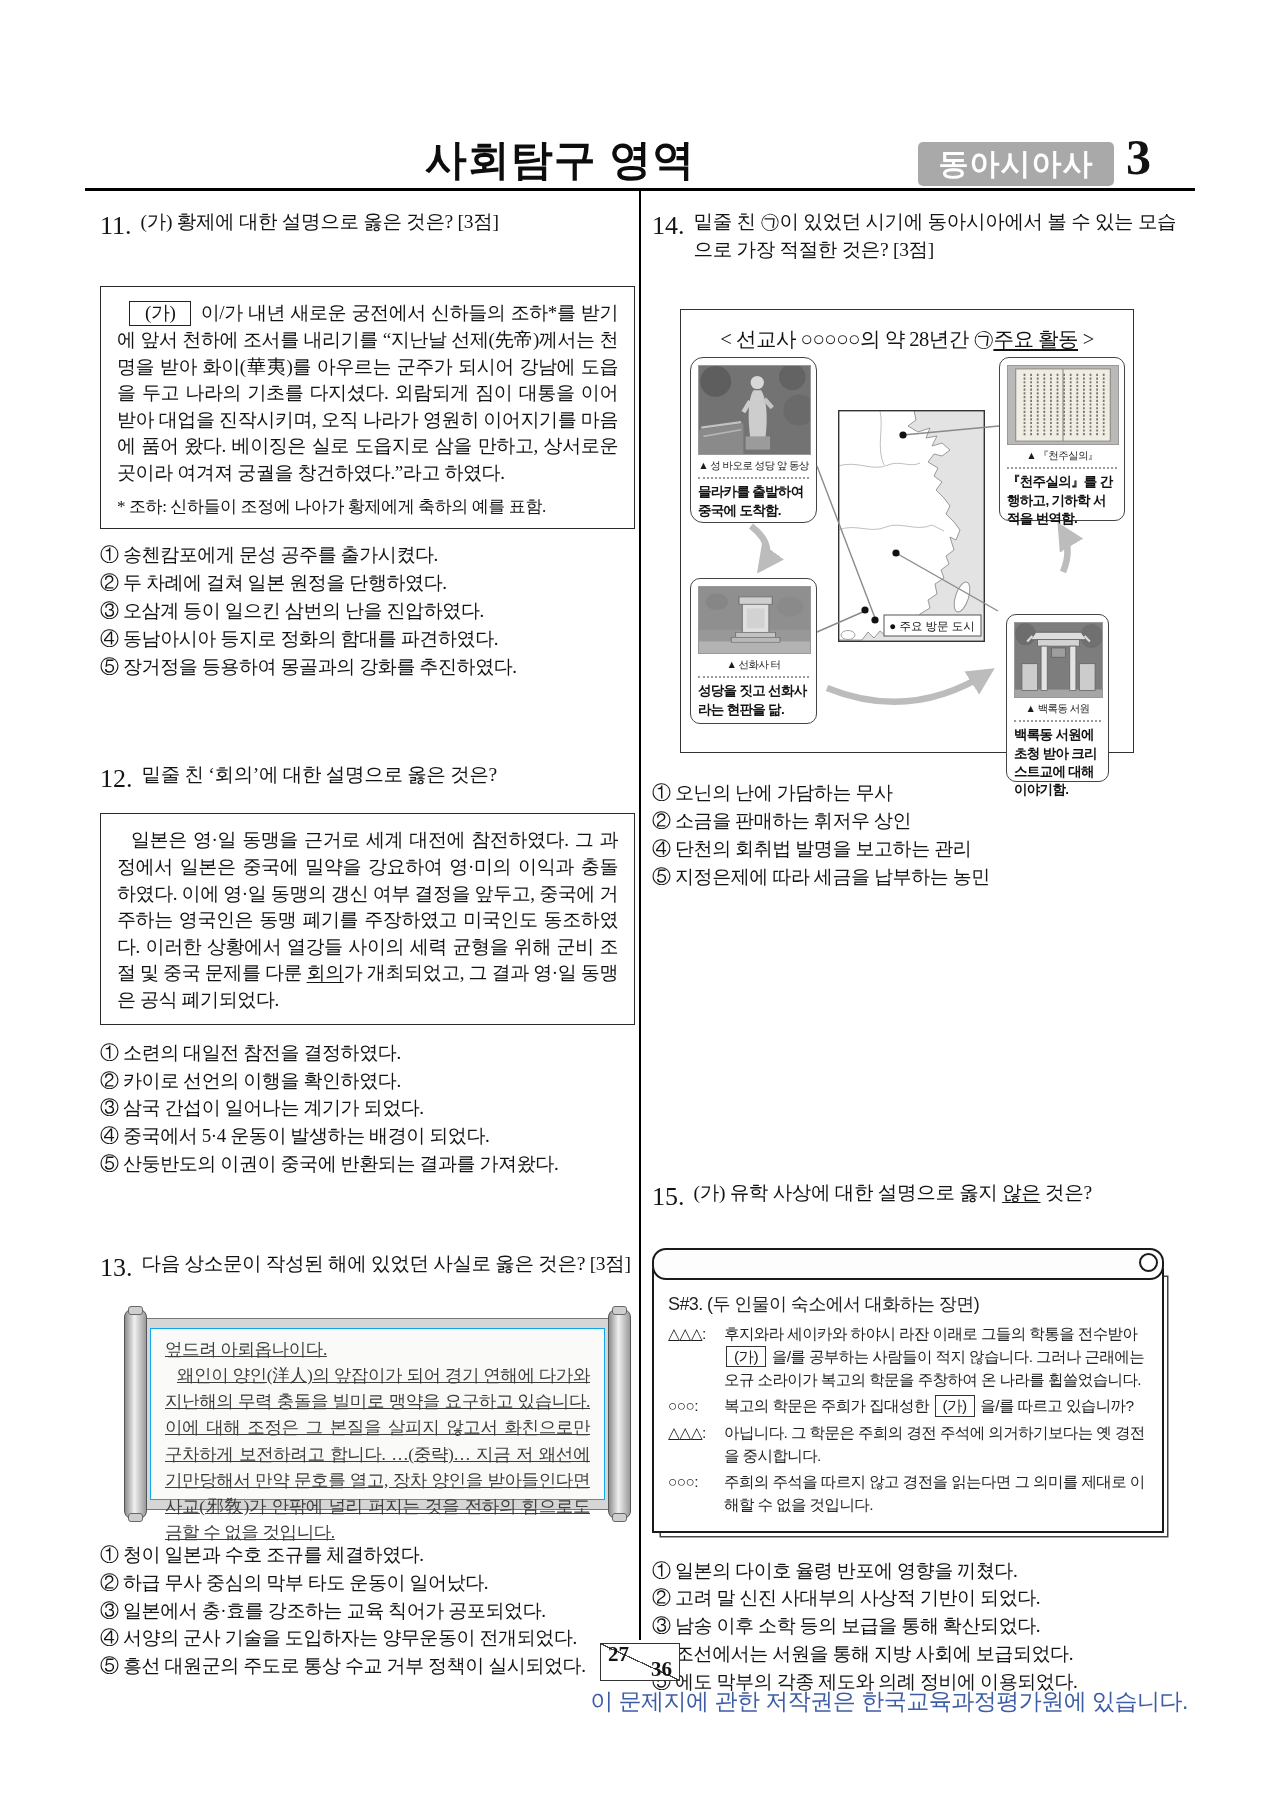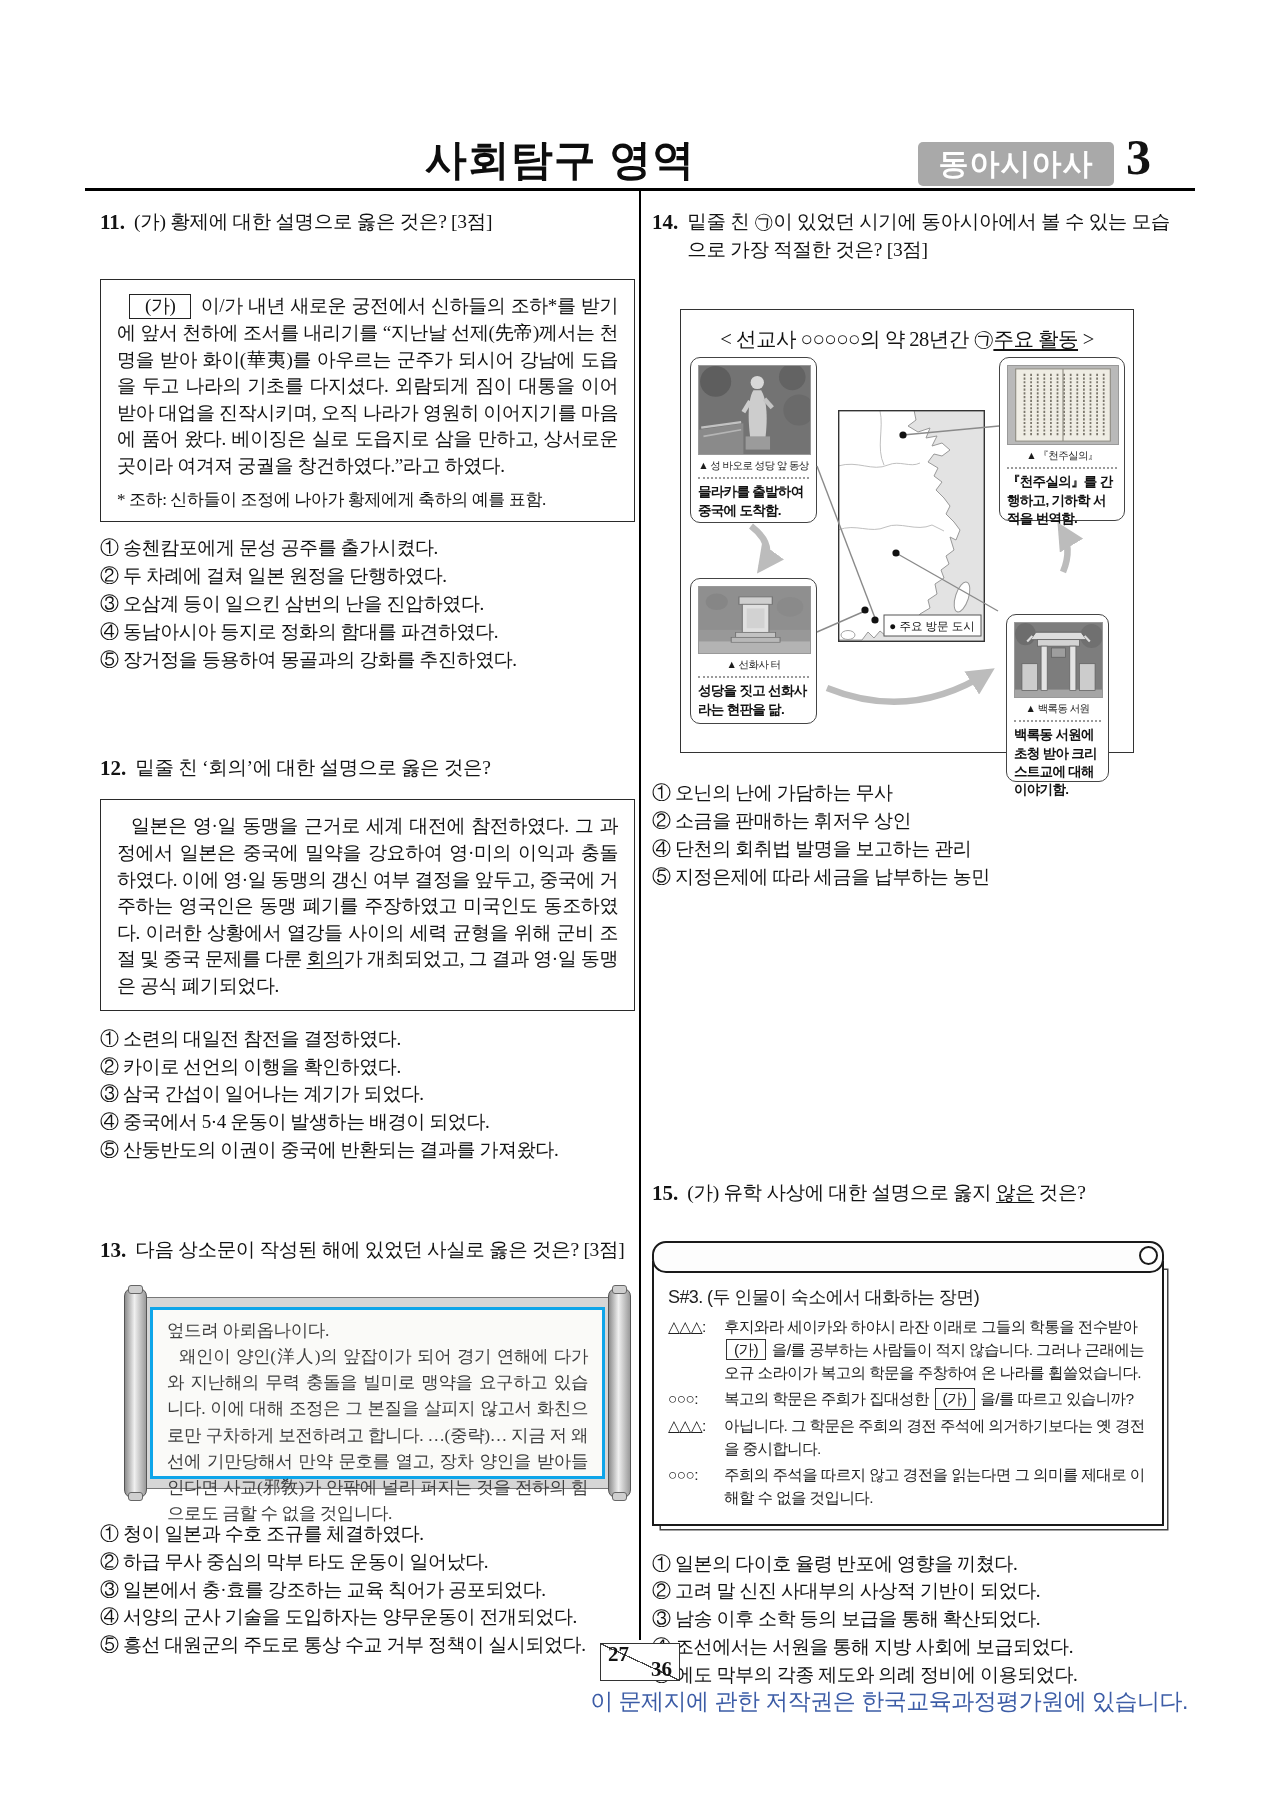--- a/index.html
+++ b/index.html
@@ -16,21 +16,21 @@
   .hdr-page3 { position:absolute; left:1126px; top:128px; font-size:50px; font-weight:700; }
   .hdr-rule  { position:absolute; left:85px; top:188px; width:1110px; height:3px; background:#000; }
   .col-divider { position:absolute; left:639px; top:191px; width:2px; height:1449px; background:#000; }
 
   
   .col { position:absolute; top:191px; width:535px; }
   .col-left  { left:100px; }
   .col-right { left:652px; }
 
   .qhead { display:flex; align-items:flex-start; margin:0; }
-  .qnum  { font-weight:700; font-size:21px; margin-right:9px; line-height:1.4; }
+  .qnum  { font-weight:400; font-size:26px; margin-right:9px; line-height:1.4; }
   .qtitle{ font-size:19.5px; line-height:1.42; letter-spacing:-0.3px; }
   .qtitle u { text-underline-offset:3px; }
 
   .opts { margin-top:14px; }
   .opt  { font-size:19px; line-height:1.26; letter-spacing:-0.4px; margin-bottom:4px; }
 
   .pbox { border:1.6px solid #2a2a2a; padding:13px 16px 10px; font-size:19px; line-height:1.4;
           text-align:justify; letter-spacing:-0.4px; }
   .ga   { display:inline-block; border:1.2px solid #222; padding:0 15px; line-height:1.2;
           margin:0 4px 0 12px; }
@@ -38,38 +38,38 @@
   .footnote { font-size:17px; margin-top:8px; letter-spacing:-0.4px; text-align:left; }
 
   
   .scroll { display:flex; height:210px; margin:22px 4px 0 24px; position:relative; }
   .roller { width:21px; background:linear-gradient(90deg,#8d8d8d,#f0f0f0 45%,#9a9a9a);
             border:1.2px solid #555; border-radius:8px; position:relative; z-index:2; }
   .roller::before, .roller::after { content:""; position:absolute; left:3px; right:3px; height:7px;
             background:#cfcfcf; border:1px solid #666; border-radius:3px; }
   .roller::before { top:-4px; } .roller::after { bottom:-4px; }
   .scroll-mid { flex:1; background:#d6d6d6; border:1.2px solid #777; margin:9px -7px; padding:9px; z-index:1; display:flex; }
-  .scroll-paper { flex:1; background:#fafaf8; border:3px solid #0ea5e9; padding:7px 14px;
-            font-size:17.5px; line-height:1.5; color:#3d3d3d; letter-spacing:-0.4px; text-align:justify; }
+  .scroll-paper { flex:1; background:#fafaf8; border:1px solid #0ea5e9; padding:7px 14px;
+            font-size:17.5px; line-height:1.5; color:#3d3d3d; letter-spacing:-0.4px; text-align:justify;text-decoration:underline; }
 
   
   .diagram-box { position:relative; width:452px; height:442px; border:1.4px solid #333;
                  margin:46px 0 0 28px; background:#fff; }
   .diagram-title { position:absolute; top:15px; left:0; right:0; text-align:center;
                    font-size:20.5px; letter-spacing:-0.5px; }
   .diagram-title u { text-underline-offset:3px; }
   .dcard { position:absolute; border:1.4px solid #444; border-radius:10px; background:#fff;
            padding:7px 7px 18px; box-sizing:border-box; z-index:2; }
   .dphoto { display:block; width:100%; border:1px solid #999; background:#888; }
   .dcaption { font-family:"Liberation Sans","DejaVu Sans",sans-serif; font-size:10.5px; text-align:center;
               margin-top:4px; color:#1c1c1c; letter-spacing:-0.6px; white-space:nowrap; overflow:hidden; }
   .dsep  { border-top:2px dotted #9a9a9a; margin:4px 0; }
   .ddesc { font-family:"Liberation Sans","DejaVu Sans",sans-serif; font-size:13.5px; font-weight:700;
            line-height:1.35; color:#111; letter-spacing:-0.7px; }
-  #card-tl { left:9px;   top:47px;  width:127px; height:166px; }
+  #card-tl { left:9px;   top:47px;  width:127px; height:166px;border-radius:13px; }
   #card-tr { left:318px; top:47px;  width:126px; height:164px; }
   #card-bl { left:9px;   top:268px; width:127px; height:146px; }
   #card-br { left:325px; top:268px; width:103px; height:168px;margin-top:36px; }
   .map-wrap { position:absolute; left:157px; top:100px; width:147px; height:232px; z-index:1; }
   .overlay-svg { position:absolute; left:0; top:0; width:452px; height:442px; z-index:3; pointer-events:none; }
 
   
   .script { position:relative; margin-top:32px; width:512px; }
   .script-roll { position:relative; height:28px; border:2px solid #1a1a1a; border-radius:14px;
                  background:#fdfdfd; z-index:2; }

